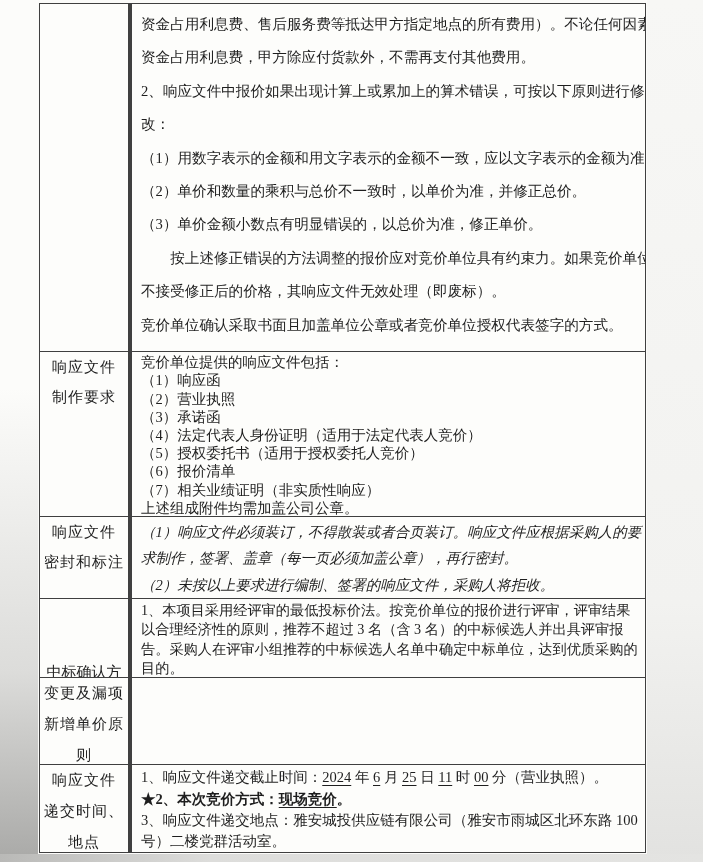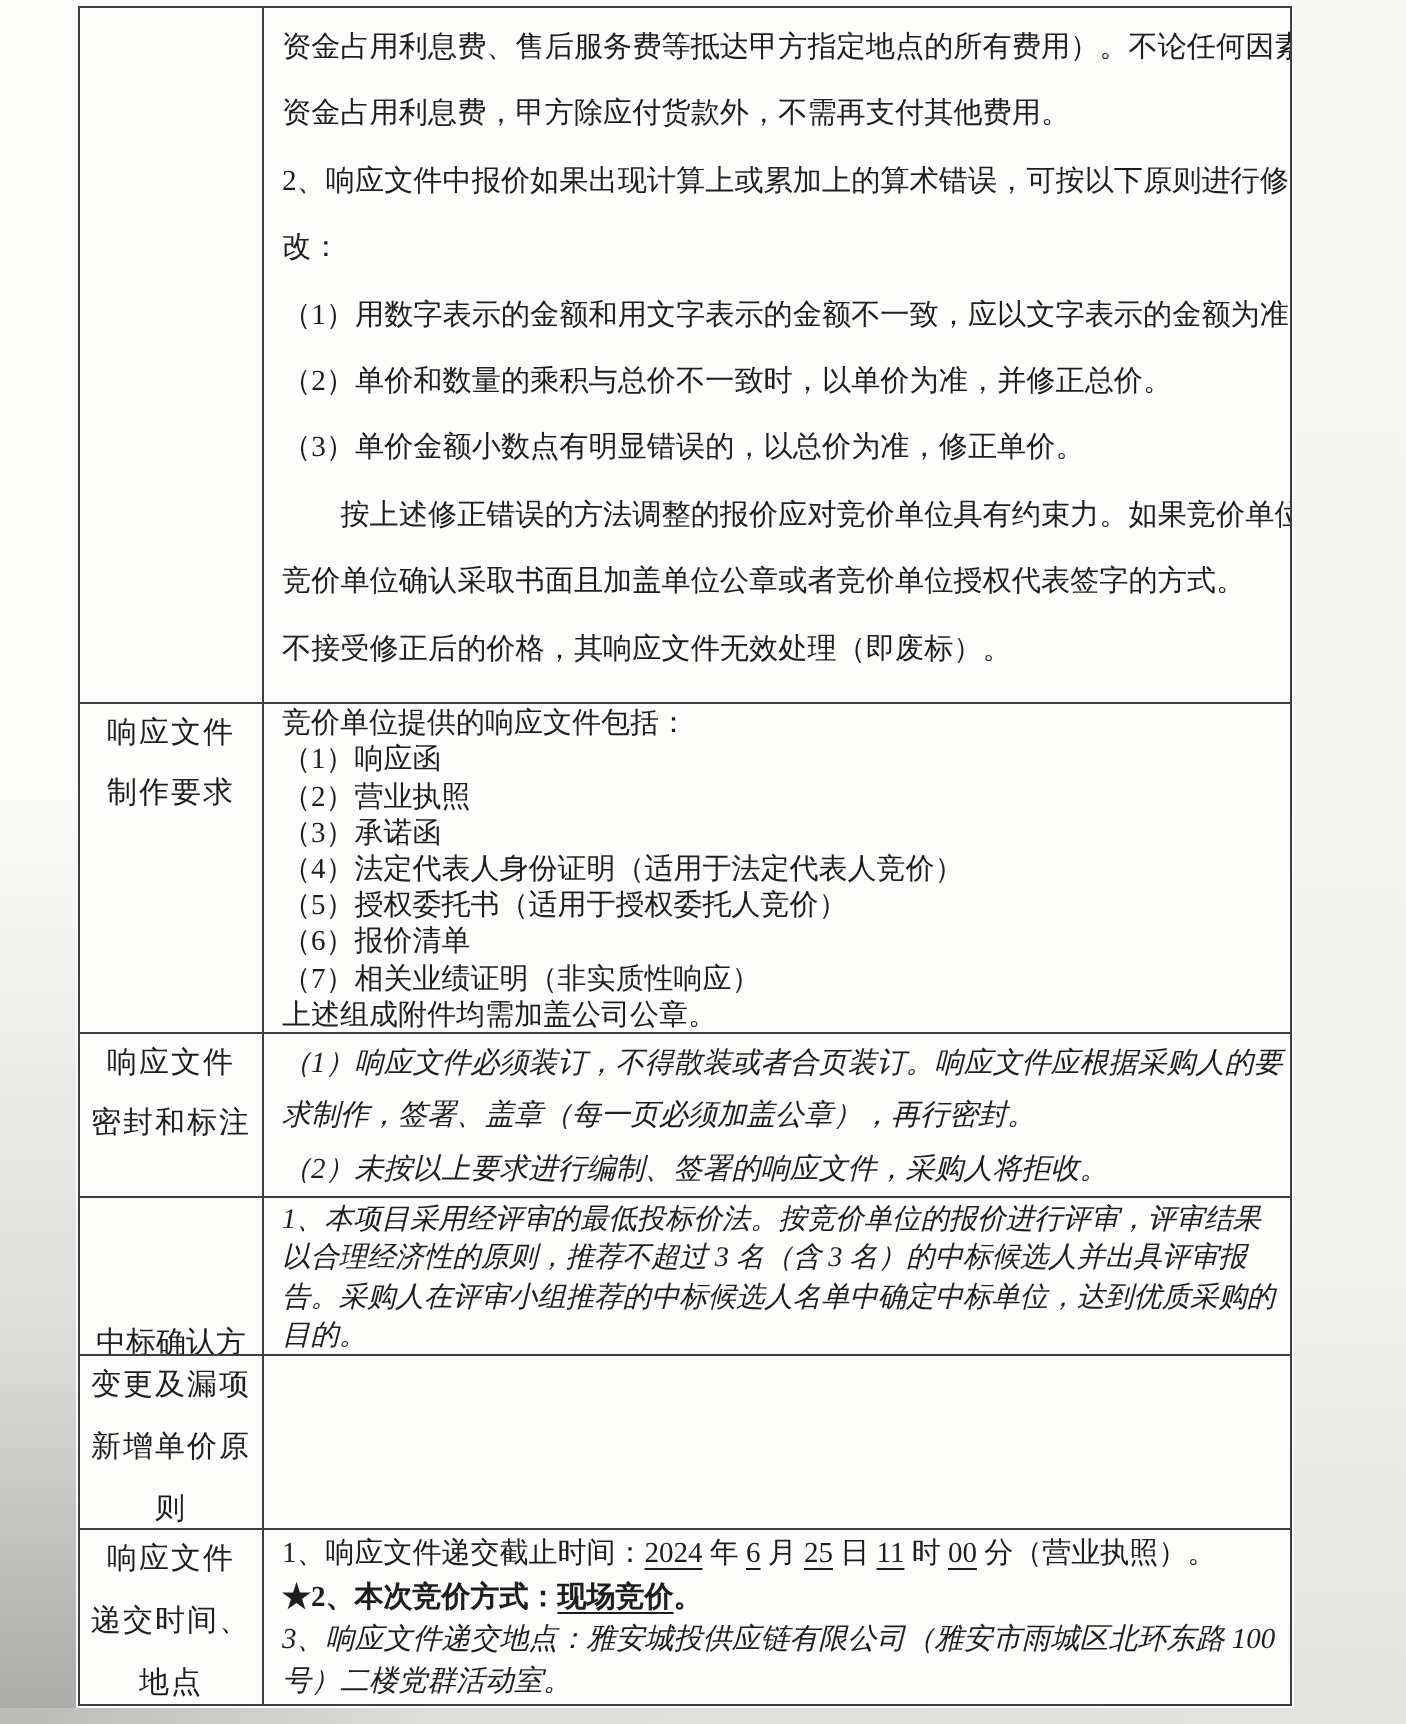--- a/index.html
+++ b/index.html
@@ -33,34 +33,34 @@
   .row{display:flex;box-sizing:border-box;overflow:hidden;}
   .row + .row{border-top:1px solid #3f3f3f;}
   .r1{height:348px;}
   .r2{height:165px;}
   .r3{height:82px;}
   .r4{height:80px;}
   .r5{height:87px;flex-direction:column;}
   .r6{height:88px;}
   .hcell{
     flex:0 0 92px;width:92px;box-sizing:border-box;
-    border-right:1px solid #404040;text-align:center;
+    border-right:4px solid #404040;text-align:center;
     font-size:15px;letter-spacing:1px;
   }
   .hcell p{margin:0;}
   .r2 .hcell p,.r3 .hcell p{line-height:30px;}
   .r4 .hcell{padding-top:16px;}
   .r4 .hcell p{line-height:19px;letter-spacing:0;margin-top:48px;}
   .r5 .hcell p,.r6 .hcell p{line-height:31px;}
   .bcell{
     flex:1;box-sizing:border-box;padding:0 6px 0 9px;
     font-size:14.5px;
   }
   .bcell p{margin:0;white-space:nowrap;}
-  .bcell p.flow{white-space:normal;font-style:italic;}
+  .bcell p.flow{white-space:normal;}
   .r1 .bcell{padding-top:4px;}
   .r1 .bcell p{line-height:33.4px;font-size:14.6px;}
   .r2 .bcell{padding-top:1px;}
   .r2 .bcell p{line-height:18.2px;}
   .r3 .bcell{padding-top:2px;font-style:italic;}
   .r3 .bcell p{line-height:26.5px;}
   .r4 .bcell{padding-top:2px;}
   .r4 .bcell p{line-height:19.5px;font-size:14.2px;}
   .r5 .bcell{padding-top:12px;}
   .r5 .bcell p{line-height:20px;}
@@ -84,22 +84,22 @@
       <div class="hcell"></div>
       <div class="bcell">
         <p>资金占用利息费、售后服务费等抵达甲方指定地点的所有费用）。不论任何因素，</p>
         <p>资金占用利息费，甲方除应付货款外，不需再支付其他费用。</p>
         <p>2、响应文件中报价如果出现计算上或累加上的算术错误，可按以下原则进行修</p>
         <p>改：</p>
         <p>（1）用数字表示的金额和用文字表示的金额不一致，应以文字表示的金额为准。</p>
         <p>（2）单价和数量的乘积与总价不一致时，以单价为准，并修正总价。</p>
         <p>（3）单价金额小数点有明显错误的，以总价为准，修正单价。</p>
         <p class="indent2">按上述修正错误的方法调整的报价应对竞价单位具有约束力。如果竞价单位</p>
+        <p>不接受修正后的价格，其响应文件无效处理（即废标）。</p>
         <p>竞价单位确认采取书面且加盖单位公章或者竞价单位授权代表签字的方式。</p>
-        <p>不接受修正后的价格，其响应文件无效处理（即废标）。</p>
       </div>
     </div>
 
     <div class="row r2">
       <div class="hcell">
         <p>响应文件</p>
         <p>制作要求</p>
       </div>
       <div class="bcell">
         <p>竞价单位提供的响应文件包括：</p>

